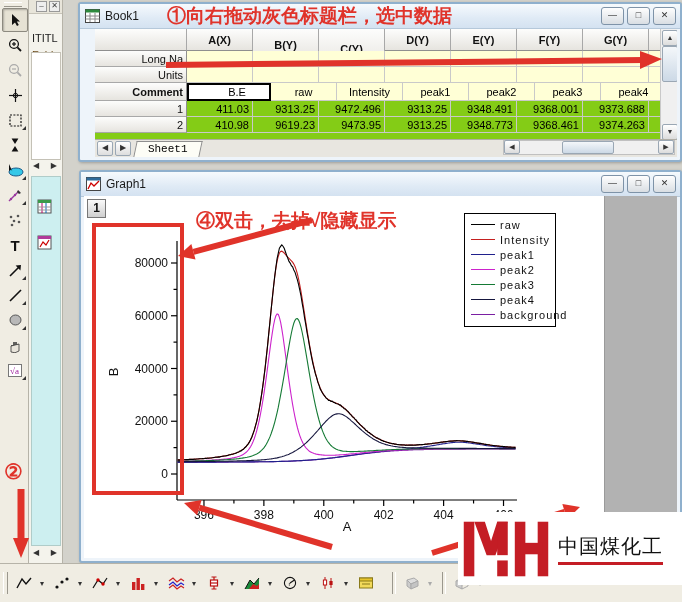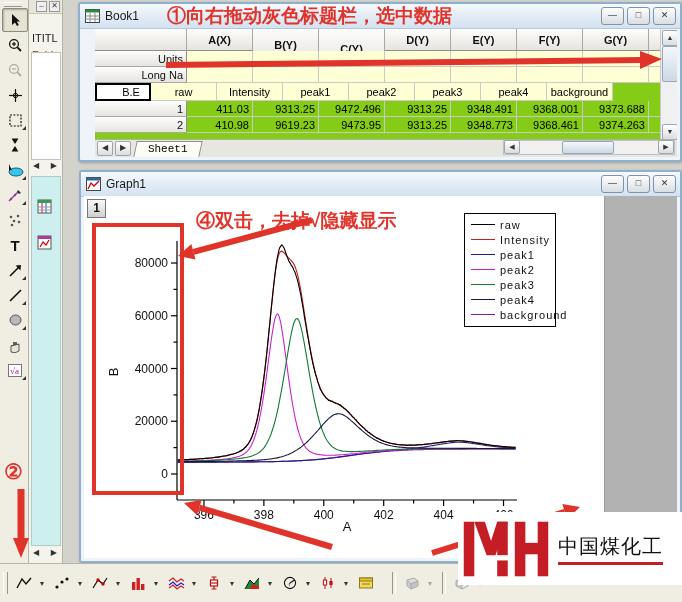--- a/index.html
+++ b/index.html
@@ -282,43 +282,44 @@
             <div class="cell head" style="width: 66px; height: 22px; flex: 0 0 auto;">A(X)</div>
             <div class="cell head" style="width: 66px; height: 32px; flex: 0 0 auto;">B(Y)</div>
             <div class="cell head" style="width: 66px; height: 40px; flex: 0 0 auto;">C(Y)</div>
             <div class="cell head" style="width: 66px; height: 22px; flex: 0 0 auto;">D(Y)</div>
             <div class="cell head" style="width: 66px; height: 22px; flex: 0 0 auto;">E(Y)</div>
             <div class="cell head" style="width: 66px; height: 22px; flex: 0 0 auto;">F(Y)</div>
             <div class="cell head" style="width: 66px; height: 22px; flex: 0 0 auto;">G(Y)</div>
             <div class="cell head" style="width: 66px; height: 22px; flex: 0 0 auto;">H(Y)</div>
           </div>
           <div class="trow" style="height: 16px;">
+            <div class="cell rowh" style="width: 92px; height: 16px; flex: 0 0 auto;">Long Na</div>
+            <div class="cell yellow ctr" style="width: 66px; height: 16px; flex: 0 0 auto;"></div>
+            <div class="cell yellow ctr" style="width: 66px; height: 16px; flex: 0 0 auto;"></div>
+            <div class="cell yellow ctr" style="width: 66px; height: 16px; flex: 0 0 auto;"></div>
+            <div class="cell yellow ctr" style="width: 66px; height: 16px; flex: 0 0 auto;"></div>
+            <div class="cell yellow ctr" style="width: 66px; height: 16px; flex: 0 0 auto;"></div>
+            <div class="cell yellow ctr" style="width: 66px; height: 16px; flex: 0 0 auto;"></div>
+            <div class="cell yellow ctr" style="width: 66px; height: 16px; flex: 0 0 auto;"></div>
+            <div class="cell yellow ctr" style="width: 66px; height: 16px; flex: 0 0 auto;"></div>
+          </div>
+          <div class="trow" style="height: 16px;">
             <div class="cell rowh" style="width: 92px; height: 16px; flex: 0 0 auto;">Units</div>
             <div class="cell yellow ctr" style="width: 66px; height: 16px; flex: 0 0 auto;"></div>
             <div class="cell yellow ctr" style="width: 66px; height: 16px; flex: 0 0 auto;"></div>
             <div class="cell yellow ctr" style="width: 66px; height: 16px; flex: 0 0 auto;"></div>
             <div class="cell yellow ctr" style="width: 66px; height: 16px; flex: 0 0 auto;"></div>
             <div class="cell yellow ctr" style="width: 66px; height: 16px; flex: 0 0 auto;"></div>
             <div class="cell yellow ctr" style="width: 66px; height: 16px; flex: 0 0 auto;"></div>
             <div class="cell yellow ctr" style="width: 66px; height: 16px; flex: 0 0 auto;"></div>
             <div class="cell yellow ctr" style="width: 66px; height: 16px; flex: 0 0 auto;"></div>
           </div>
-          <div class="trow" style="height: 16px;">
-            <div class="cell rowh" style="width: 92px; height: 16px; flex: 0 0 auto;">Long Na</div>
-            <div class="cell yellow ctr" style="width: 66px; height: 16px; flex: 0 0 auto;"></div>
-            <div class="cell yellow ctr" style="width: 66px; height: 16px; flex: 0 0 auto;"></div>
-            <div class="cell yellow ctr" style="width: 66px; height: 16px; flex: 0 0 auto;"></div>
-            <div class="cell yellow ctr" style="width: 66px; height: 16px; flex: 0 0 auto;"></div>
-            <div class="cell yellow ctr" style="width: 66px; height: 16px; flex: 0 0 auto;"></div>
-            <div class="cell yellow ctr" style="width: 66px; height: 16px; flex: 0 0 auto;"></div>
-            <div class="cell yellow ctr" style="width: 66px; height: 16px; flex: 0 0 auto;"></div>
-            <div class="cell yellow ctr" style="width: 66px; height: 16px; flex: 0 0 auto;"></div>
-          </div>
           <div class="trow" style="height: 18px;">
-            <div class="cell yellow ctr selcell" style="width: 56px; height: 18px; flex: 0 0 auto; padding-left: 20px;">B.E</div>
+            <div class="cell rowh" style="width: 92px; height: 18px; flex: 0 0 auto; font-weight: bold;">Comment</div>
+            <div class="cell yellow ctr selcell" style="width: 84px; height: 18px; flex: 0 0 auto; padding-left: 20px;">B.E</div>
             <div class="cell yellow ctr" style="width: 66px; height: 18px; flex: 0 0 auto;">raw</div>
             <div class="cell yellow ctr" style="width: 66px; height: 18px; flex: 0 0 auto;">Intensity</div>
             <div class="cell yellow ctr" style="width: 66px; height: 18px; flex: 0 0 auto;">peak1</div>
             <div class="cell yellow ctr" style="width: 66px; height: 18px; flex: 0 0 auto;">peak2</div>
             <div class="cell yellow ctr" style="width: 66px; height: 18px; flex: 0 0 auto;">peak3</div>
             <div class="cell yellow ctr" style="width: 66px; height: 18px; flex: 0 0 auto;">peak4</div>
             <div class="cell yellow ctr" style="width: 66px; height: 18px; flex: 0 0 auto;">background</div>
           </div>
           <div class="trow" style="height: 16px;">
             <div class="cell rowh" style="width: 92px; height: 16px; flex: 0 0 auto;">1</div>

